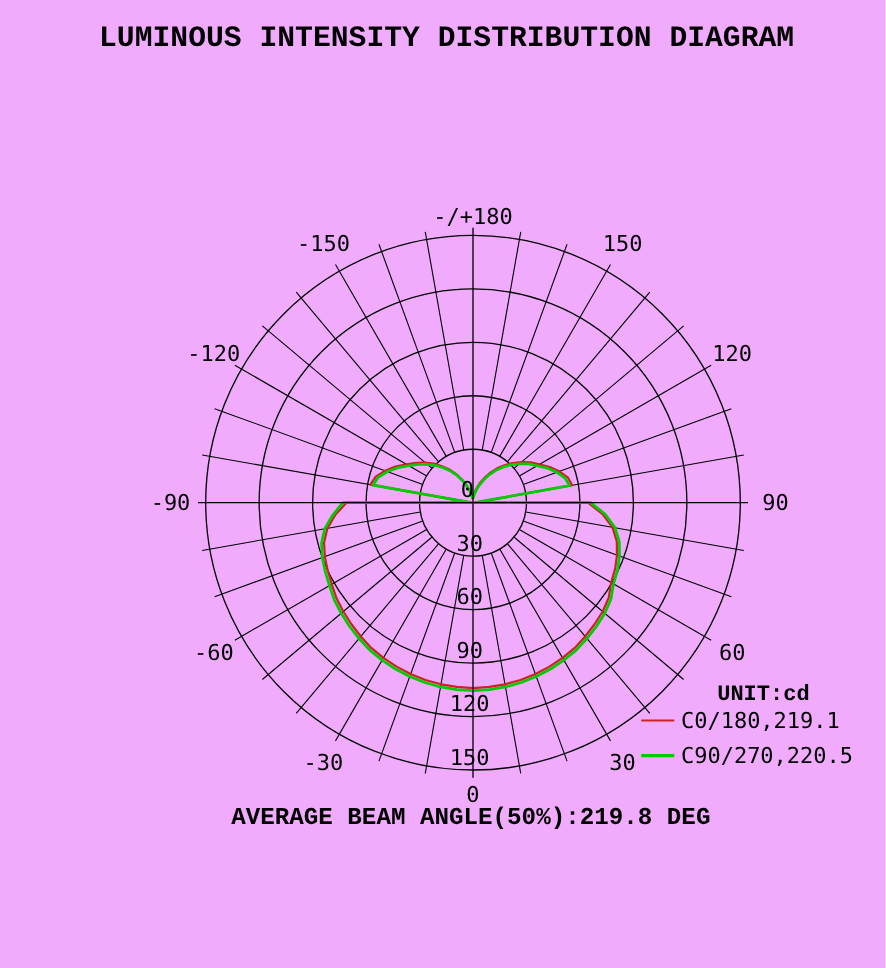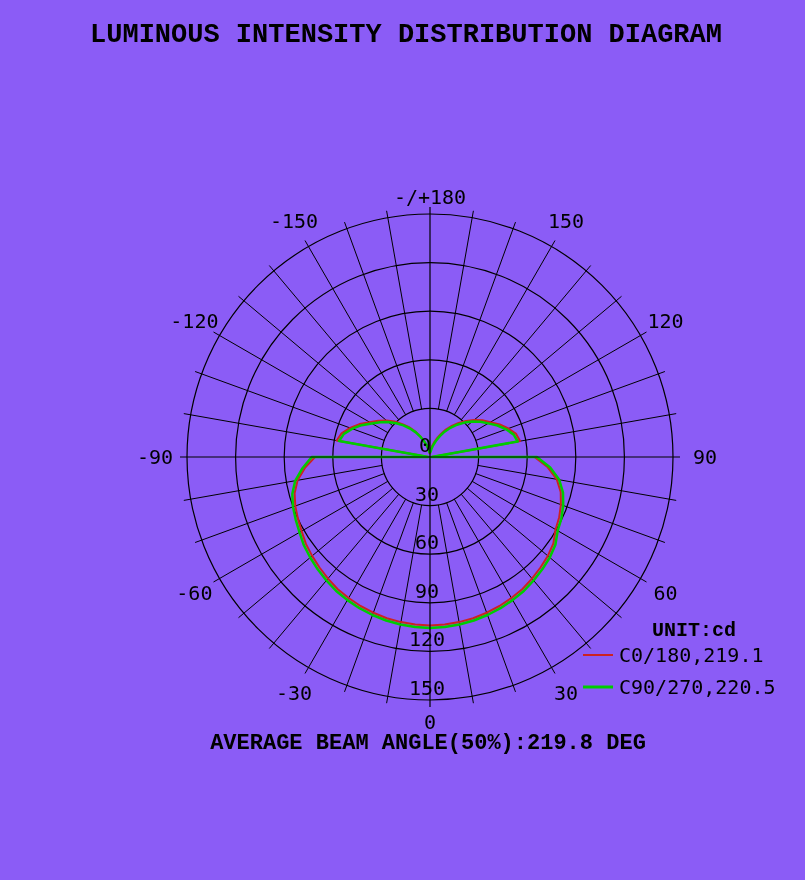--- a/index.html
+++ b/index.html
@@ -1,16 +1,16 @@
 <!DOCTYPE html>
 <html><head>
 <meta charset="utf-8">
 <style>
   html,body{margin:0;padding:0;background:#ffffff;}
-  .page{position:relative;width:805px;height:880px;background:#8b5cf6;overflow:hidden;
+  .page{position:relative;width:805px;height:880px;background:#f0abfc;overflow:hidden;
         font-family:"Liberation Mono",monospace;}
   svg text{fill:#000000;}
   .title-text{font-family:"Liberation Mono",monospace;font-weight:700;font-size:27px;text-anchor:middle;}
   .footer-text{font-family:"Liberation Mono",monospace;font-weight:700;font-size:22px;text-anchor:middle;}
   .legend-unit{font-family:"Liberation Mono",monospace;font-weight:700;font-size:20px;}
   .legend-entry{font-family:"DejaVu Sans Mono",monospace;font-size:20px;}
   .tick-label{font-family:"DejaVu Sans Mono",monospace;font-size:20px;text-anchor:middle;}
 </style>
 </head>
 <body>

